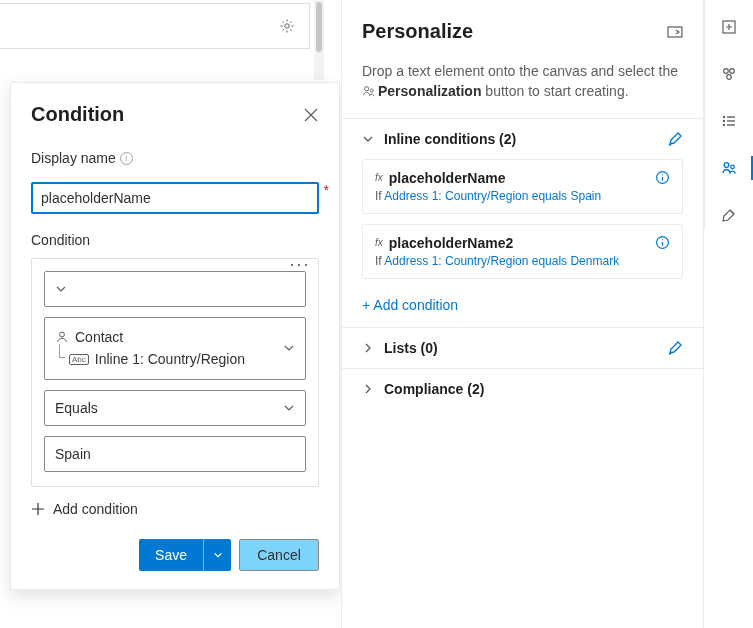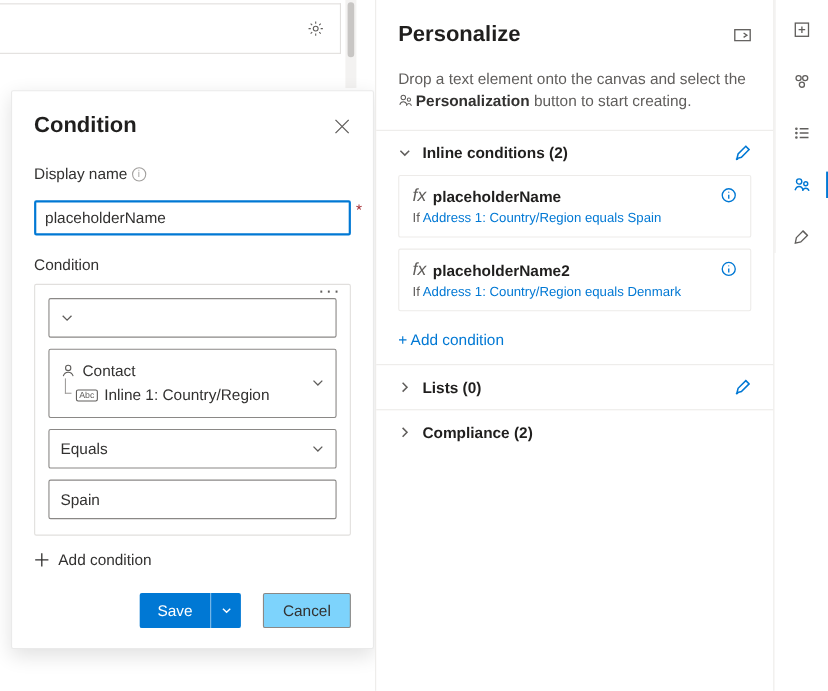--- a/index.html
+++ b/index.html
@@ -142,21 +142,21 @@
 
   .add-link {
     display:flex; align-items:center; gap:8px;
     color:#323130; font-size:14px;
     cursor:pointer;
     margin-bottom:22px;
   }
   .plus { width:14px; height:14px; color:#323130;}
 
   .dialog-footer {
-    display:flex; justify-content:flex-end; gap:20px;
+    display:flex; justify-content:flex-end; gap:8px;
   }
   .btn {
     height:32px; min-width:80px;
     border-radius:2px;
     font-size:14px;
     display:flex; align-items:center; justify-content:center;
     cursor:pointer;
     padding:0 14px;
   }
   .btn-primary {
@@ -214,21 +214,21 @@
     border:1px solid #edebe9;
     border-radius:2px;
     padding:10px 12px;
     margin-bottom:10px;
     display:flex; align-items:flex-start; justify-content:space-between;
     gap:8px;
     cursor:pointer;
   }
   .cond-main { flex:1; }
   .cond-name-row { display:flex; align-items:center; gap:6px; font-size:14px; font-weight:600; color:#201f1e;}
-  .fx { font-style:italic; font-size:16px; color:#605e5c; font-weight:400;}
+  .fx { font-style:italic; font-size:10px; color:#605e5c; font-weight:400;}
   .cond-if { font-size:12px; color:#605e5c; margin-top:3px;}
   .cond-if .blue { color:#0078d4;}
   .info-icon { width:15px; height:15px; color:#0078d4; flex-shrink:0;}
 
   .add-cond-link {
     color:#0078d4; font-size:14px;
     padding:4px 20px 14px 20px;
     cursor:pointer;
   }
 

